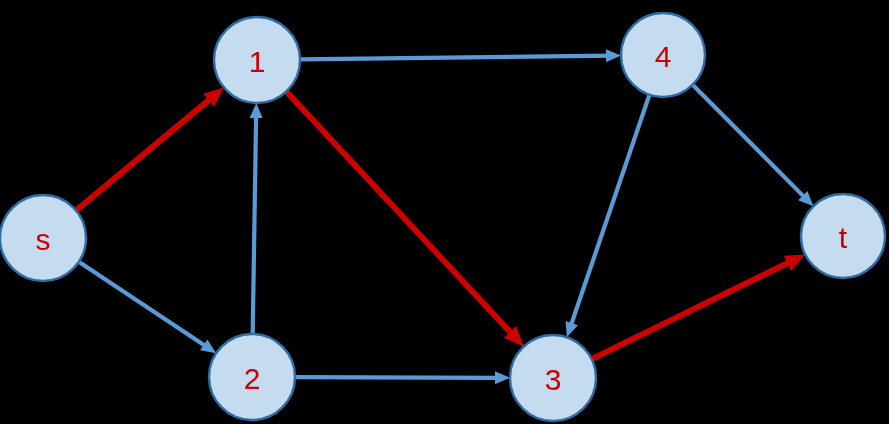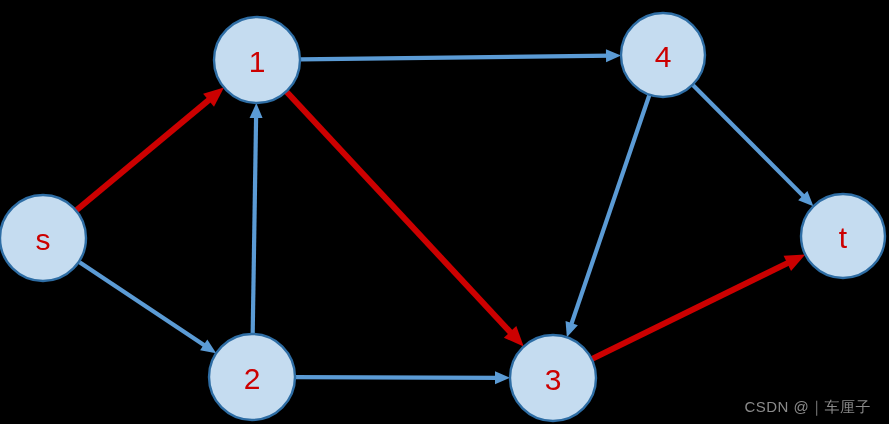--- a/index.html
+++ b/index.html
@@ -125,15 +125,14 @@
           <circle cx="663" cy="55" r="42" class="node-circle" fill="#c5dcf0" stroke="#2e6da4"></circle>
           <text x="663" y="56" class="node-label" fill="#cc0000">4</text>
         </g>
         <g>
           <circle cx="843" cy="236" r="42" class="node-circle" fill="#c5dcf0" stroke="#2e6da4"></circle>
           <text x="843" y="237" class="node-label" fill="#cc0000">t</text>
         </g>
       </g>
   </svg>
 
-  <div class="watermark">CSDN @｜车厘子</div>
 
 </div>
 
 </body></html>

